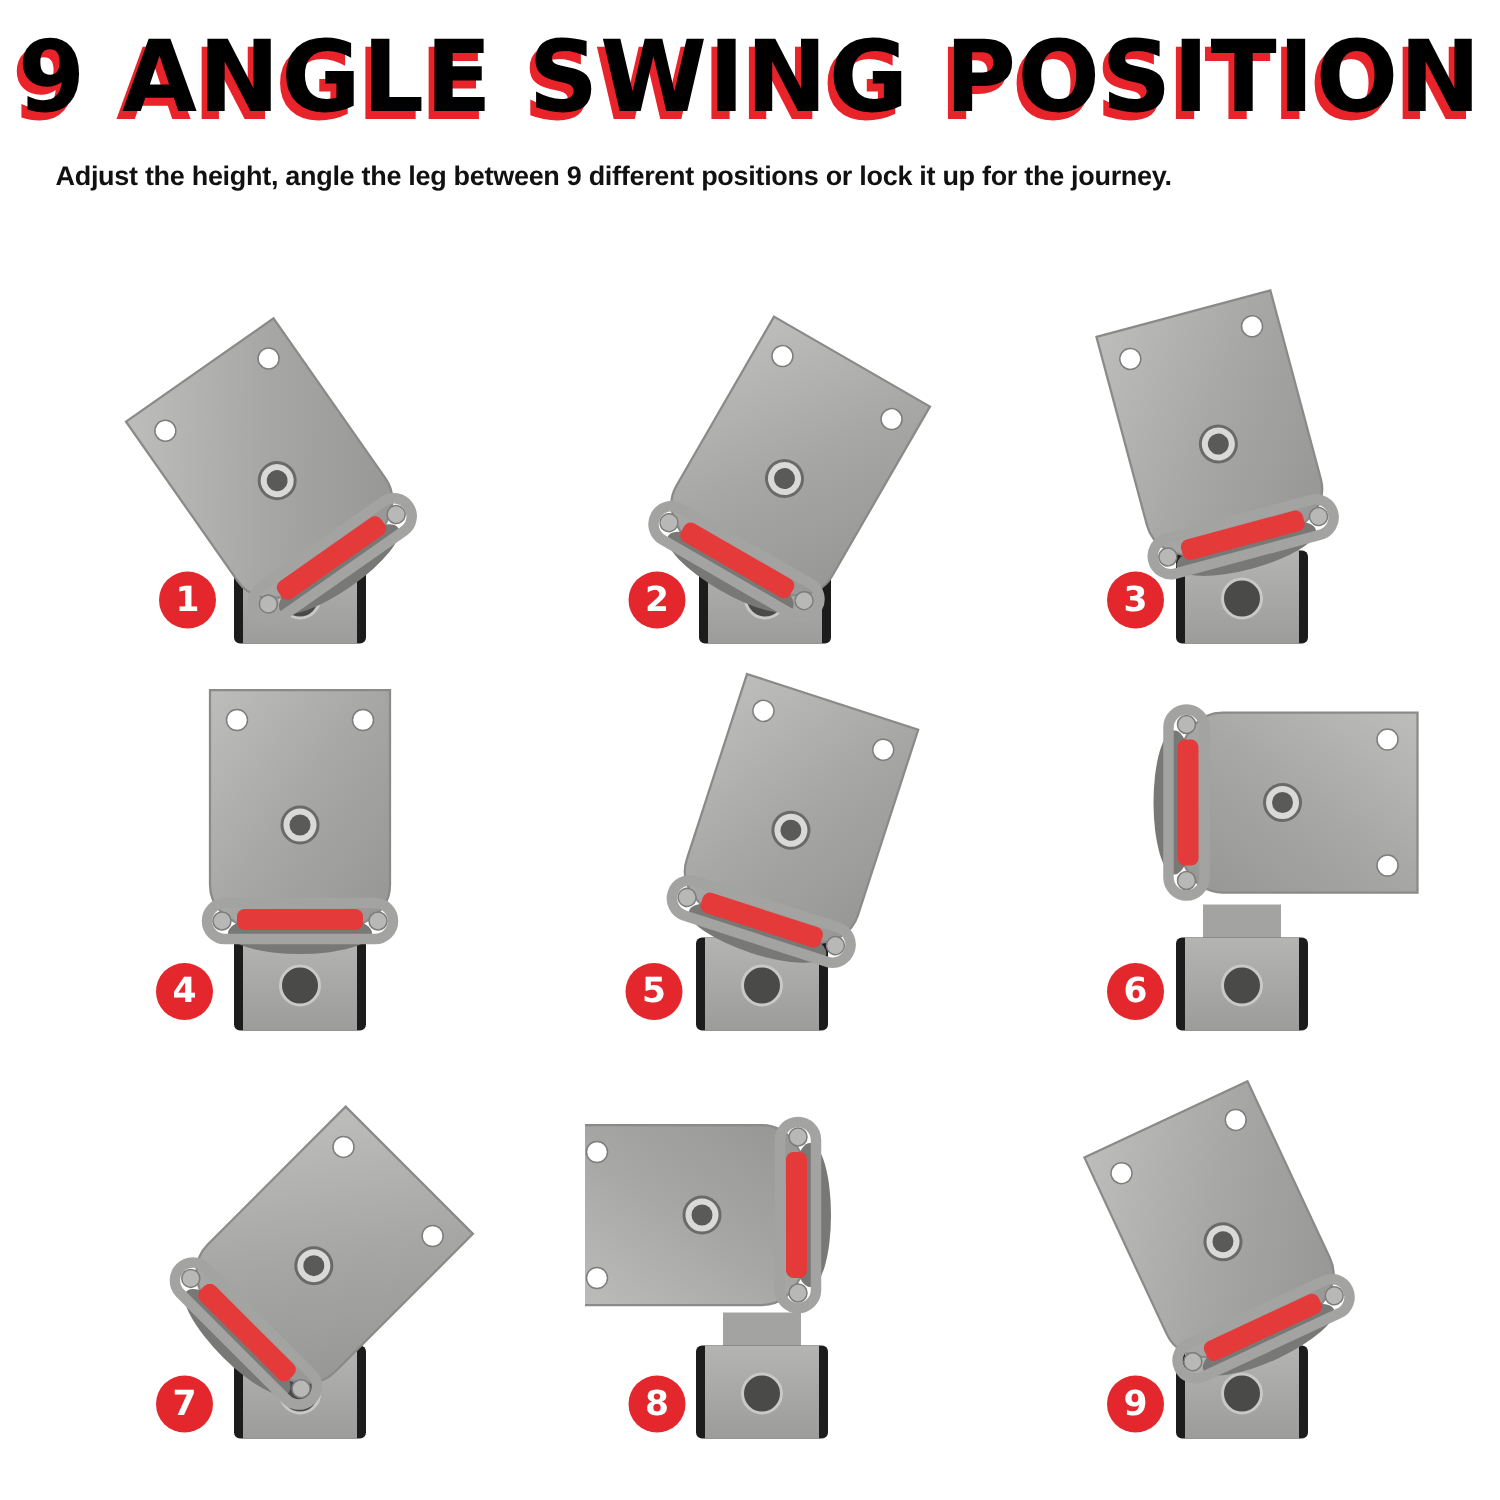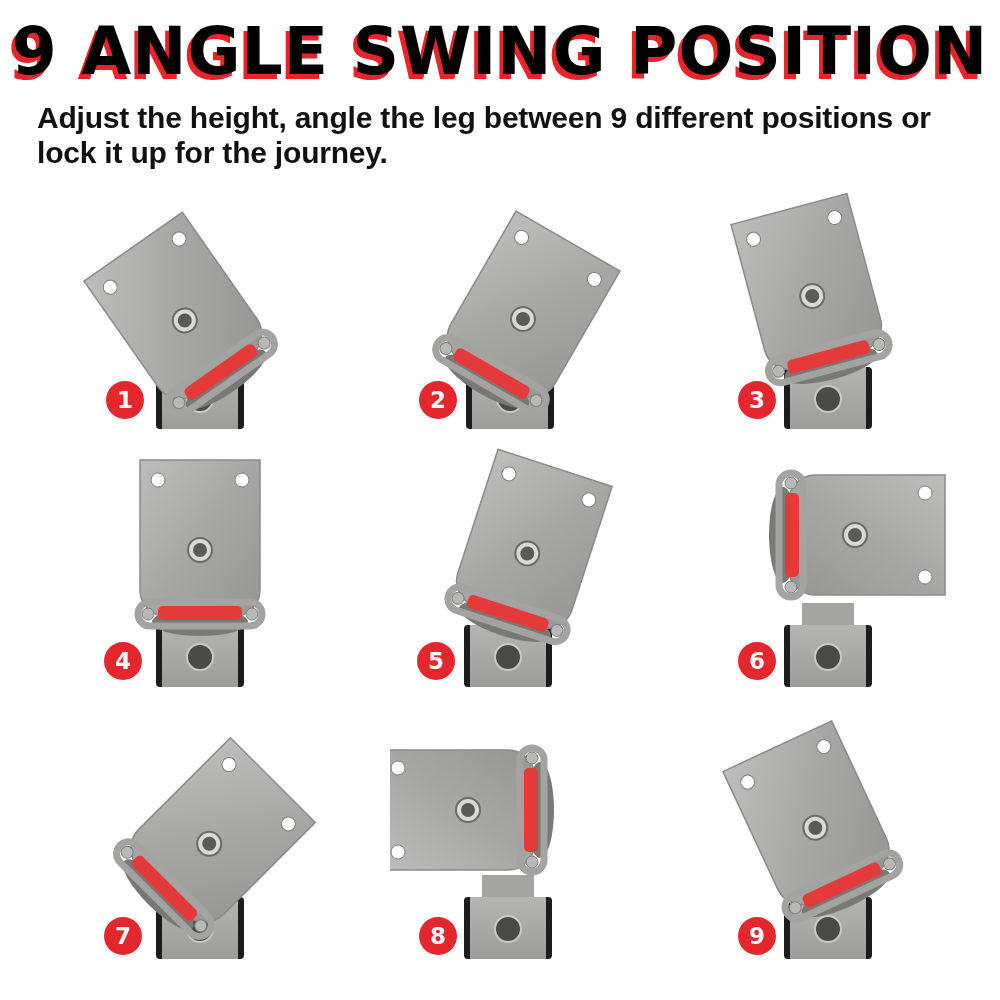--- a/index.html
+++ b/index.html
@@ -23,21 +23,21 @@
       line-height: 80px;
       text-shadow: -4px 5px 0 #e8232a;
       transform: scaleX(0.98);
     }
     .subtitle {
       position: absolute;
       left: 37px; top: 100px;
       width: 930px;
       font-family: "Liberation Sans", sans-serif;
       font-weight: 700;
-      font-size: 30px;
+      font-size: 18px;
       line-height: 35px;
       color: #111111;
       letter-spacing: -0.2px;
     }
     .cell {
       position: absolute;
       width: 250px; height: 270px;
     }
     .cell svg { position: absolute; left: 0; top: 0; }
     .badge {

